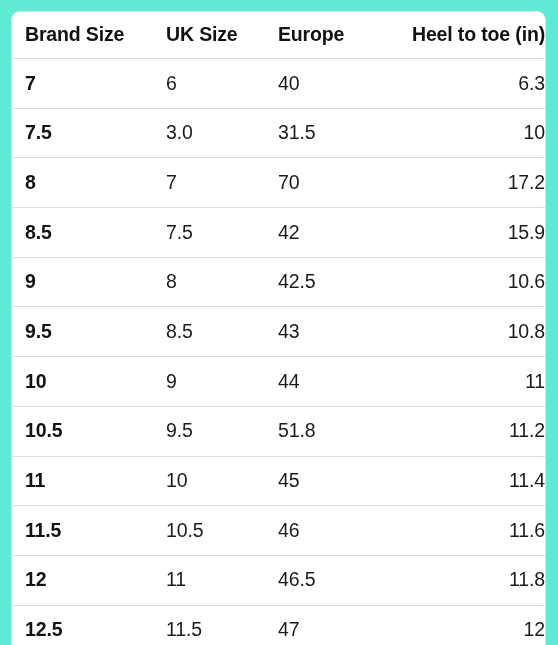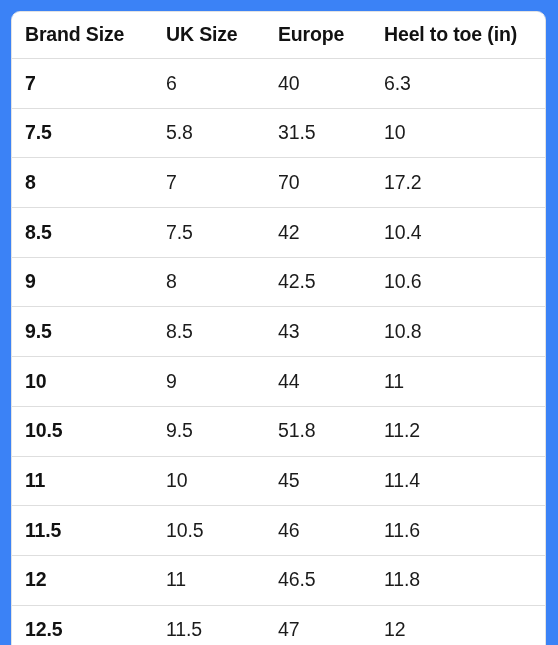--- a/index.html
+++ b/index.html
@@ -15,21 +15,21 @@
     font-family: "Liberation Sans", "DejaVu Sans", sans-serif;
     color: #1a1a1a;
     -webkit-font-smoothing: antialiased;
   }
 
   .page {
     position: relative;
     width: 558px;
     height: 645px;
     box-sizing: border-box;
-    background: #3b82f6;
+    background: #5eead4;
   }
 
   .size-table-wrap {
     position: absolute;
     left: 11px;
     top: 11px;
     width: 535px;
     border: 1px solid #e2e2e2;
     border-radius: 9px;
     background: #ffffff;
@@ -89,21 +89,21 @@
   }
 
   
   table.size-table th.pad1,
   table.size-table td.pad1 { padding-left: 13px; }
   table.size-table th.pad2,
   table.size-table td.pad2 { padding-left: 14px; }
   table.size-table th.pad3,
   table.size-table td.pad3 { padding-left: 14px; }
   table.size-table th.pad4,
-  table.size-table td.pad4 { padding-left: 12px; }
+  table.size-table td.pad4 { padding-left: 12px; text-align: right; }
 </style>
 </head>
 <body>
 
 <div class="page">
   <div class="size-table-wrap">
     <table class="size-table">
       <colgroup>
         <col class="c1">
           <col class="c2">
@@ -120,35 +120,35 @@
       </thead>
       <tbody id="table-body">
           <tr>
             <td class="pad1 brand-col">7</td>
             <td class="pad2">6</td>
             <td class="pad3">40</td>
             <td class="pad4">6.3</td>
           </tr>
           <tr>
             <td class="pad1 brand-col">7.5</td>
-            <td class="pad2">5.8</td>
+            <td class="pad2">3.0</td>
             <td class="pad3">31.5</td>
             <td class="pad4">10</td>
           </tr>
           <tr>
             <td class="pad1 brand-col">8</td>
             <td class="pad2">7</td>
             <td class="pad3">70</td>
             <td class="pad4">17.2</td>
           </tr>
           <tr>
             <td class="pad1 brand-col">8.5</td>
             <td class="pad2">7.5</td>
             <td class="pad3">42</td>
-            <td class="pad4">10.4</td>
+            <td class="pad4">15.9</td>
           </tr>
           <tr>
             <td class="pad1 brand-col">9</td>
             <td class="pad2">8</td>
             <td class="pad3">42.5</td>
             <td class="pad4">10.6</td>
           </tr>
           <tr>
             <td class="pad1 brand-col">9.5</td>
             <td class="pad2">8.5</td>

